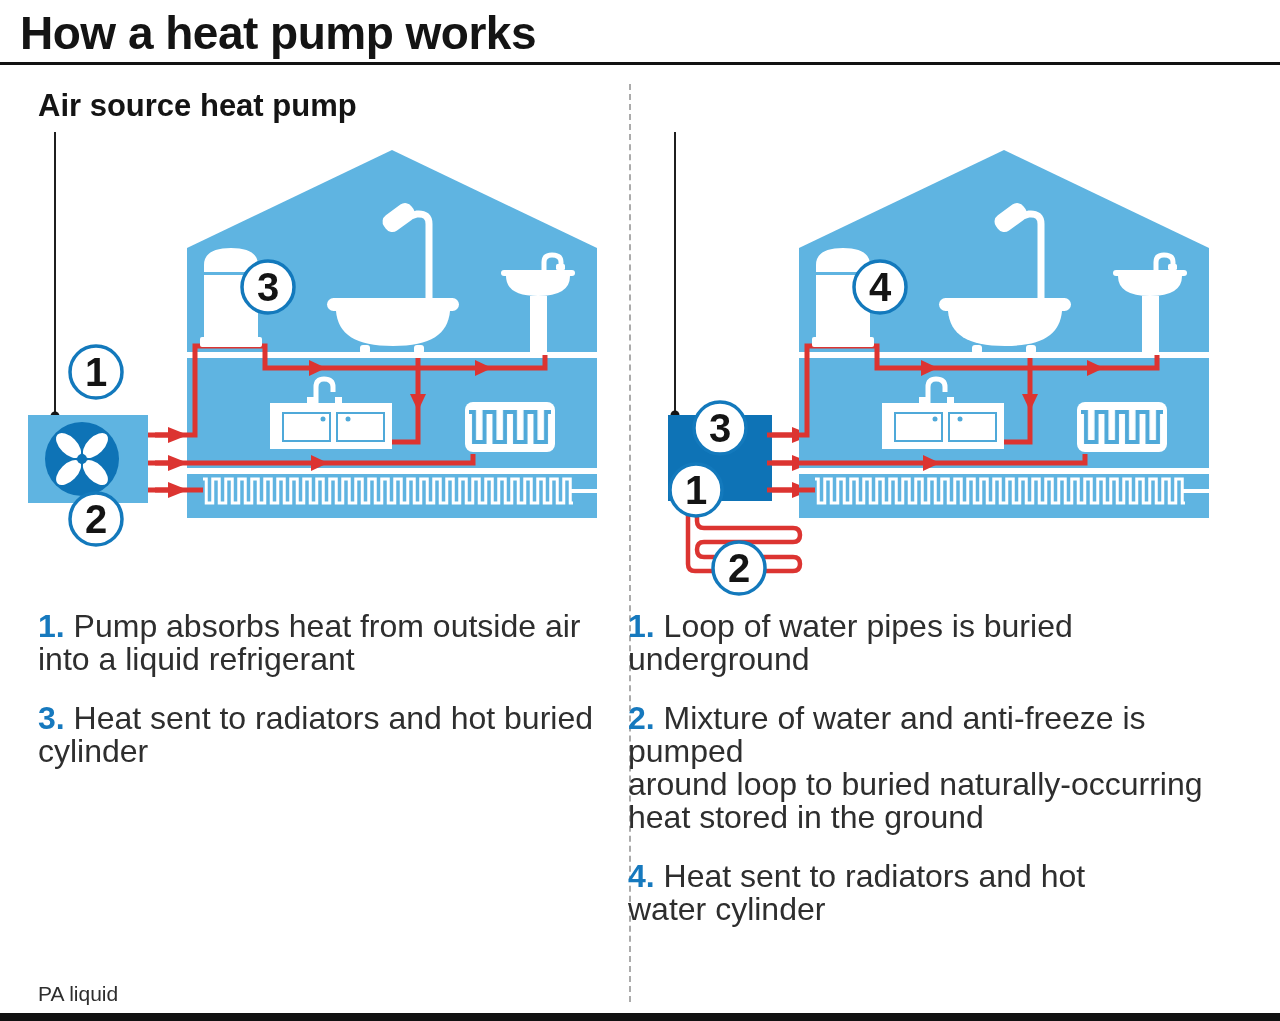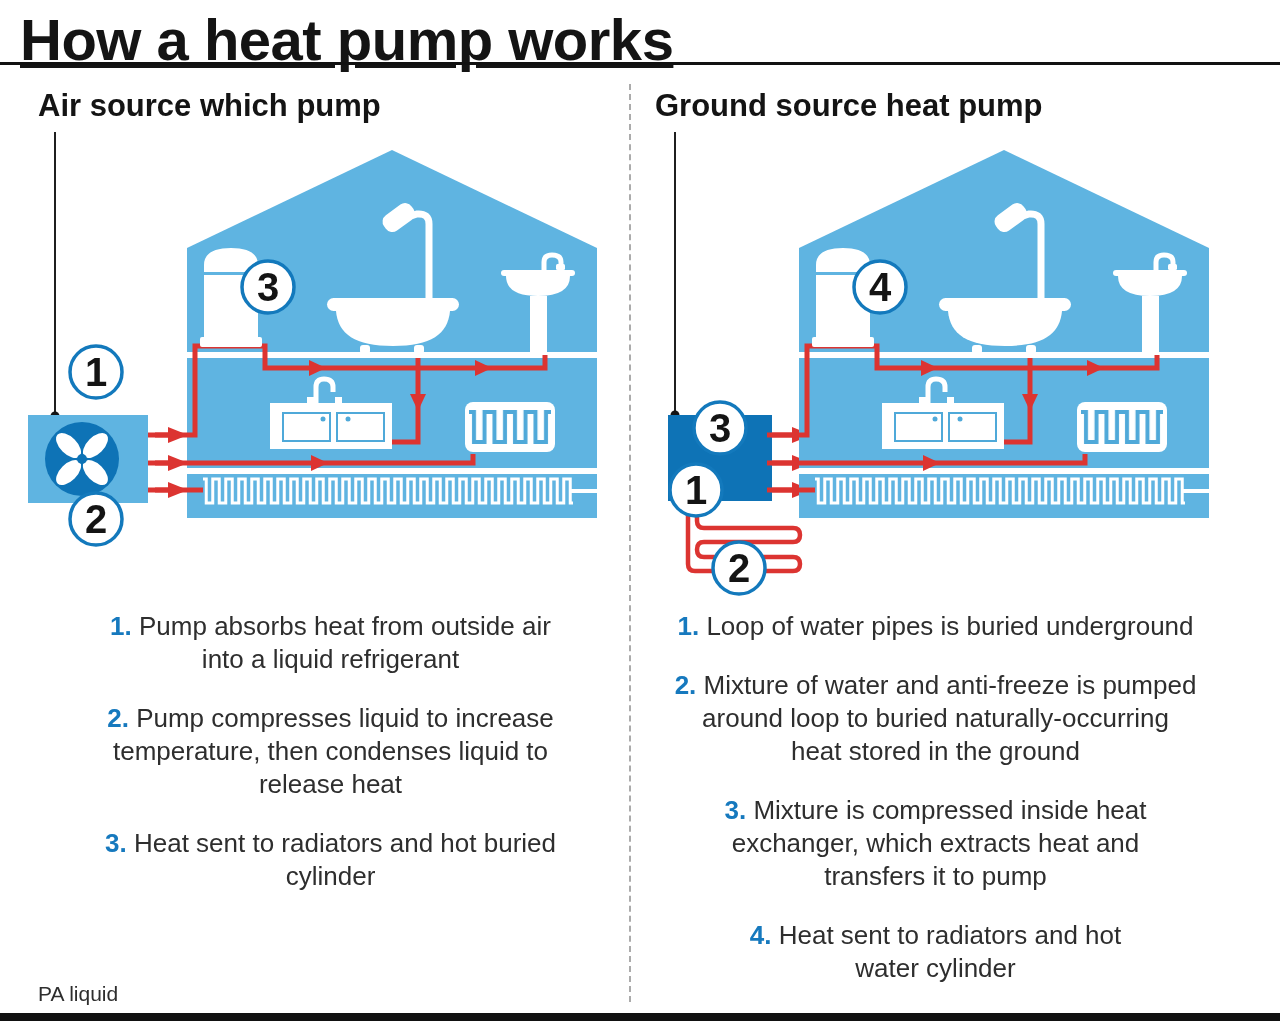--- a/index.html
+++ b/index.html
@@ -1,32 +1,32 @@
 <!DOCTYPE html>
 <html style="--house_blue: #5FB4E1; --unit_blue: #0E73B6; --pipe_red: #DC3431; --coil_blue: #4FA9D9; --marker_ring: #1379BC; --step_number_blue: #1679BE; --heading_text: #141414; --body_text: #2E2E2E; --rule_black: #111111; --divider_gray: #ABABAB;"><head>
 <meta charset="utf-8">
 <style>
   html,body{margin:0;padding:0;background:#fff;}
   .page{position:relative;width:1280px;height:1021px;background:#fff;overflow:hidden;
         font-family:"Liberation Sans",sans-serif;}
-  .title{position:absolute;left:20px;top:6px;margin:0;font-size:58px;font-weight:700;
-         letter-spacing:-0.5px;color:var(--heading_text,#141414);text-decoration:underline;}
+  .title{position:absolute;left:20px;top:6px;margin:0;font-size:46px;font-weight:700;
+         letter-spacing:-0.5px;color:var(--heading_text,#141414);}
   .title-rule{position:absolute;left:0;top:62px;width:1280px;height:3px;background:var(--rule_black,#111);}
   .bottom-bar{position:absolute;left:0;top:1013px;width:1280px;height:8px;background:var(--rule_black,#111);}
   .v-divider{position:absolute;left:629px;top:84px;height:918px;width:0;
              border-left:2px dashed var(--divider_gray,#ABABAB);}
   .panel-head{position:absolute;margin:0;font-size:31px;font-weight:700;color:var(--heading_text,#141414);}
   .head-left{left:38px;top:88px;}
   .head-right{left:655px;top:88px;}
   .svg-left{position:absolute;left:0;top:125px;}
   .svg-right{position:absolute;left:630px;top:125px;}
   .steps{position:absolute;top:610px;}
   .steps-left{left:38px;width:585px;}
   .steps-right{left:628px;width:615px;}
-  .steps p{margin:0 0 26px 0;font-size:26px;line-height:33px;color:var(--body_text,#2E2E2E);text-align:center;}
+  .steps p{margin:0 0 26px 0;font-size:32px;line-height:33px;color:var(--body_text,#2E2E2E);}
   .steps .n{font-weight:700;color:var(--step_number_blue,#1679BE);}
   .steps .t{white-space:pre-line;}
   .credit{position:absolute;left:38px;top:982px;font-size:21px;color:var(--body_text,#2E2E2E);}
   
   .f-house{fill:var(--house_blue,#5FB4E1);}
   .f-unit{fill:var(--unit_blue,#0E73B6);}
   .f-red{fill:var(--pipe_red,#DC3431);}
   .s-red{stroke:var(--pipe_red,#DC3431);fill:none;}
   .f-w{fill:#fff;}
   .s-w{stroke:#fff;fill:none;}
@@ -39,22 +39,21 @@
 </style>
 </head>
 <body>
 
 <div class="page">
 
   <h1 class="title">How a heat pump works</h1>
   <div class="title-rule"></div>
   <div class="v-divider"></div>
 
-  <h2 class="panel-head head-left">Air source which pump</h2>
-  <h2 class="panel-head head-right">Ground source heat pump</h2>
+  <h2 class="panel-head head-left">Air source heat pump</h2>
 
   <svg class="svg-left" width="630" height="480" viewBox="0 0 630 480">
     <defs>
       <pattern id="ufh" patternUnits="userSpaceOnUse" x="16" y="329" width="13" height="28">
         <path d="M0,2 H3.25 V26 H9.75 V2 H13" fill="none" stroke="#fff" stroke-width="3"></path>
       </pattern>
       <pattern id="radcoil" patternUnits="userSpaceOnUse" x="282" y="259" width="20.5" height="40">
         <path d="M0,5 H5 V35 H15.5 V5 H20.5" fill="none" stroke="#4FA9D9" stroke-width="4"></path>
       </pattern>
 
@@ -193,35 +192,29 @@
     </g>
     <g class="marker" transform="translate(250,162)">
       <circle r="26"></circle>
         <text y="14">4</text>
     </g>
   </svg>
 
   <div class="steps steps-left">
     <p class="step"><span class="n">1.</span> <span class="t">Pump absorbs heat from outside air
 into a liquid refrigerant</span></p>
-    <p class="step"><span class="n">2.</span> <span class="t">Pump compresses liquid to increase
-temperature, then condenses liquid to
-release heat</span></p>
     <p class="step"><span class="n">3.</span> <span class="t">Heat sent to radiators and hot buried
 cylinder</span></p>
   </div>
 
   <div class="steps steps-right">
     <p class="step"><span class="n">1.</span> <span class="t">Loop of water pipes is buried underground</span></p>
     <p class="step"><span class="n">2.</span> <span class="t">Mixture of water and anti-freeze is pumped
 around loop to buried naturally-occurring
 heat stored in the ground</span></p>
-    <p class="step"><span class="n">3.</span> <span class="t">Mixture is compressed inside heat
-exchanger, which extracts heat and
-transfers it to pump</span></p>
     <p class="step"><span class="n">4.</span> <span class="t">Heat sent to radiators and hot
 water cylinder</span></p>
   </div>
 
   <div class="credit">PA liquid</div>
   <div class="bottom-bar"></div>
 
 </div>
 
 </body></html>

